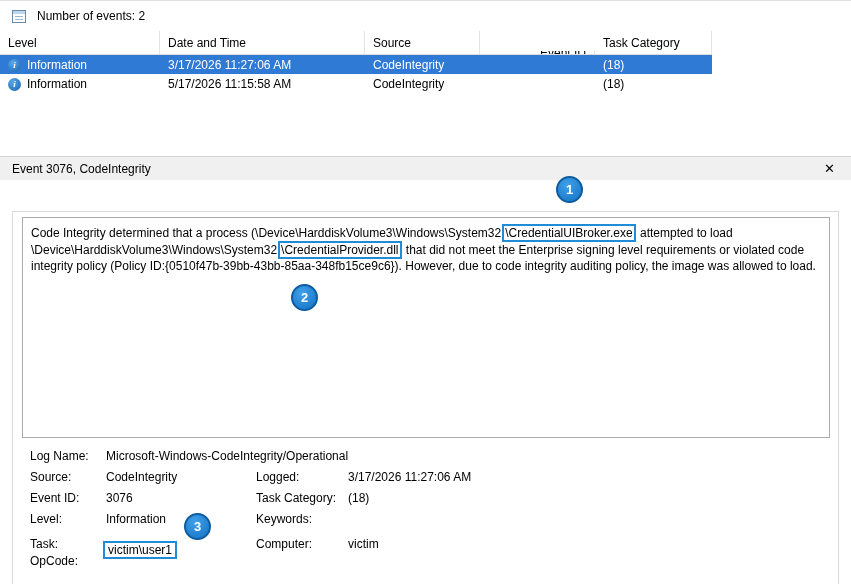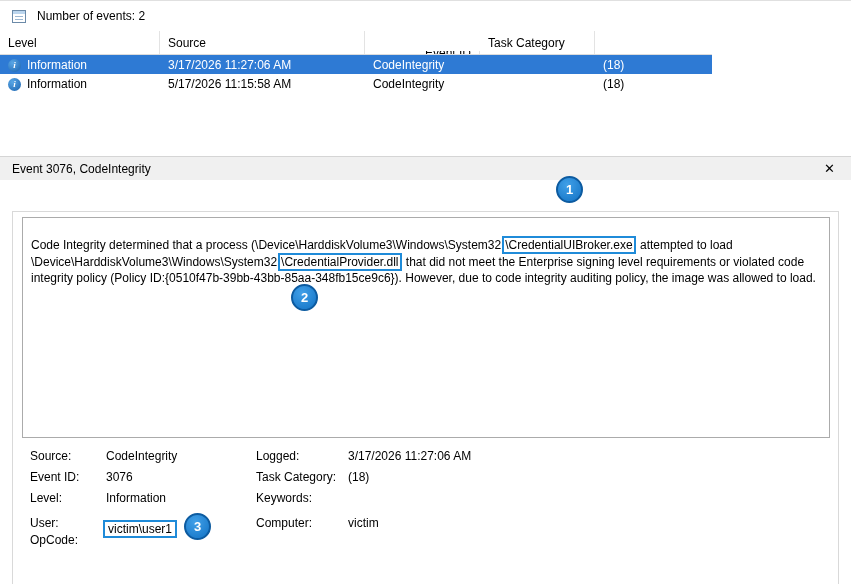--- a/index.html
+++ b/index.html
@@ -32,21 +32,21 @@
   
   .tab-strip { position:absolute; left:0; top:179px; width:851px; height:31px; background:#fff; }
   .tab { position:absolute; bottom:-1px; display:flex; align-items:center; padding:0 12px; border:1px solid #d9d9d9; background:#f0f0f0; white-space:nowrap; }
   .tab.active { left:12px; height:27px; background:#fff; border-bottom:1px solid #fff; z-index:2; }
   .tab.inactive { left:66px; height:24px; }
 
   
   .tab-page { position:absolute; left:12px; top:210px; width:827px; height:374px; border:1px solid #d9d9d9; background:#fff; }
 
   
-  .desc-box { position:absolute; left:22px; top:216px; width:808px; height:221px; border:1px solid #ababab; background:#fff; padding:19px 8px; line-height:16.5px; overflow:hidden; }
+  .desc-box { position:absolute; left:22px; top:216px; width:808px; height:221px; border:1px solid #ababab; background:#fff; padding:7px 8px; line-height:16.5px; overflow:hidden; }
   .hl { border:2px solid #1f8bd9; padding:0 1px; margin:0 1px; }
 
   
   .fields { position:absolute; left:30px; top:444px; width:800px; }
   .frow { display:grid; grid-template-columns:76px 150px 92px 1fr; height:21px; align-items:center; white-space:nowrap; }
   .user-hl { display:inline-block; border:2px solid #1f8bd9; padding:0 3px; margin-left:-3px;margin-top:12px; }
 
   
   .callout { position:absolute; width:27px; height:27px; border-radius:50%; background:radial-gradient(circle at 40% 30%, #41a0e8, #1272c4); border:2px solid #0d5ba0; color:#fff; font-weight:bold; font-size:13px; display:flex; align-items:center; justify-content:center; z-index:5; }
 </style>
@@ -56,20 +56,21 @@
 <div class="screen">
 
   <div class="events-header">
     <span class="log-icon"></span>
     <span>Number of events: 2</span>
   </div>
 
   <div class="col-headers">
     <div class="grid-row">
       <div class="cell">Level</div>
+      <div class="cell">Date and Time</div>
       <div class="cell">Source</div>
       <div class="cell right">Event ID</div>
       <div class="cell">Task Category</div>
     </div>
   </div>
 
   <div class="event-row selected" style="top:54px;">
     <div class="grid-row">
       <div class="cell">
         <span class="info-icon">i</span>
@@ -102,39 +103,43 @@
 
 
   <div class="tab-page"></div>
 
   <div class="desc-box">
     <span>Code Integrity determined that a process (\Device\HarddiskVolume3\Windows\System32</span><span class="hl">\CredentialUIBroker.exe</span><span> attempted to load \Device\HarddiskVolume3\Windows\System32</span><span class="hl">\CredentialProvider.dll</span><span> that did not meet the Enterprise signing level requirements or violated code integrity policy (Policy ID:{0510f47b-39bb-43bb-85aa-348fb15ce9c6}). However, due to code integrity auditing policy, the image was allowed to load.</span>
   </div>
 
   <div class="fields">
     <div class="frow">
+      <span>Log Name:</span>
+      <span style="grid-column:2 / span 3;">Microsoft-Windows-CodeIntegrity/Operational</span>
+    </div>
+    <div class="frow">
       <span>Source:</span>
       <span>CodeIntegrity</span>
       <span>Logged:</span>
       <span>3/17/2026 11:27:06 AM</span>
     </div>
     <div class="frow">
       <span>Event ID:</span>
       <span>3076</span>
       <span>Task Category:</span>
       <span>(18)</span>
     </div>
     <div class="frow">
       <span>Level:</span>
       <span>Information</span>
       <span>Keywords:</span>
       <span></span>
     </div>
     <div class="frow">
-      <span>User:</span>
+      <span>Task:</span>
       <span><span class="user-hl">victim\user1</span></span>
       <span>Computer:</span>
       <span>victim</span>
     </div>
     <div class="frow">
       <span>OpCode:</span>
       <span></span>
       <span></span>
     </div>
   </div>

